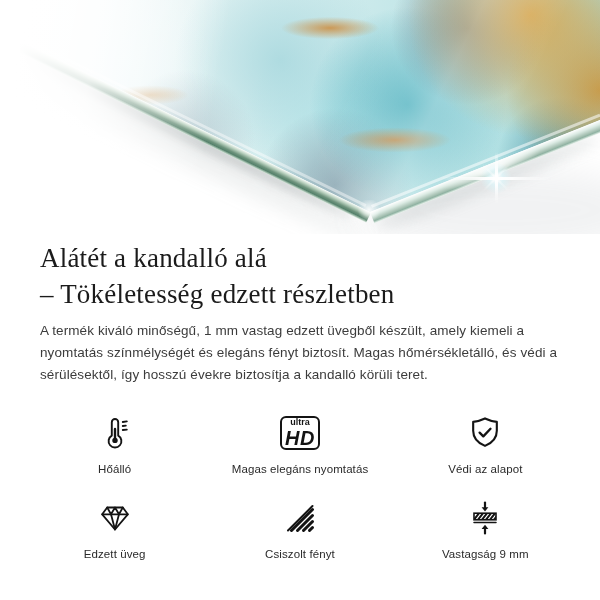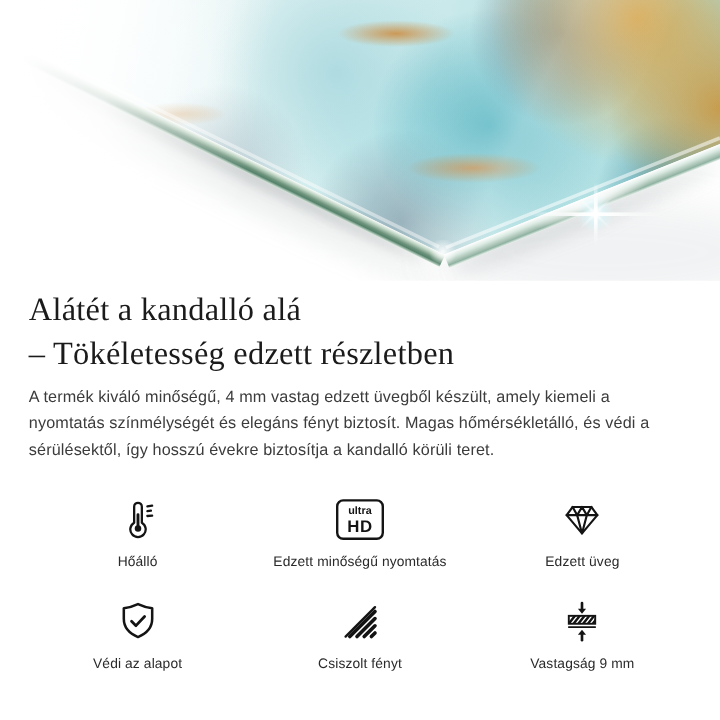--- a/index.html
+++ b/index.html
@@ -65,21 +65,21 @@
   .ray-v { left:-1px; top:-26px; width:2.5px; height:52px;
            background:linear-gradient(180deg, rgba(255,255,255,0), rgba(255,255,255,0.9) 35%, #fff 50%, rgba(255,255,255,0.9) 65%, rgba(255,255,255,0)); }
   .ray-d1, .ray-d2 { left:-20px; top:-0.8px; width:40px; height:1.6px; opacity:0.55;
            background:linear-gradient(90deg, rgba(255,255,255,0), #fff 50%, rgba(255,255,255,0)); }
   .ray-d1 { transform:rotate(45deg); } .ray-d2 { transform:rotate(-45deg); }
 
   .mist { position:absolute; left:0; top:0; width:300px; height:234px; z-index:8; pointer-events:none;
     background:linear-gradient(100deg, #ffffff 8%, rgba(255,255,255,0.85) 30%, rgba(255,255,255,0) 68%); }
 
   
-  .content { padding:6px 40px 0 24px; }
+  .content { padding:6px 40px 0 40px; }
   .title {
     font-family:"Liberation Serif","DejaVu Serif",serif;
     font-weight:400; color:#1b1b1b; font-size:27px; line-height:36px; letter-spacing:0.2px;
   }
   .title span { display:block; }
   .desc {
     margin-top:8px; color:#3c3c3c; font-size:13.5px; line-height:22px; max-width:528px; letter-spacing:0.1px;
   }
 
   
@@ -90,21 +90,21 @@
   .feature { display:flex; flex-direction:column; align-items:center; }
   .icon-box { height:42px; display:flex; align-items:center; justify-content:center; }
   .feature-label { margin-top:9px; font-size:11.5px; color:#2a2a2a; letter-spacing:0.1px; text-align:right; }
 
   .hd-box {
     width:40px; height:34px; border:2.5px solid #141414; border-radius:6px;
     display:flex; flex-direction:column; align-items:center; justify-content:center;
     color:#141414; line-height:1;
   }
   .hd-box .t { font-size:9px;  font-weight:700; margin-bottom:1px; }
-  .hd-box .b { font-size:14px; font-weight:800; letter-spacing:0.5px; }
+  .hd-box .b { font-size:20px; font-weight:800; letter-spacing:0.5px;font-style:italic; }
 
   svg.icn { display:block; }
 </style>
 </head>
 <body>
 
 <div class="page">
 
   <section class="hero">
     <div class="sh sh1"></div>
@@ -130,21 +130,21 @@
     </div>
 
     <div class="mist"></div>
   </section>
 
   <section class="content">
     <h1 class="title">
       <span>Alátét a kandalló alá</span>
       <span>– Tökéletesség edzett részletben</span>
     </h1>
-    <p class="desc">A termék kiváló minőségű, 4 mm vastag edzett üvegből készült, amely kiemeli a nyomtatás színmélységét és elegáns fényt biztosít. Magas hőmérsékletálló, és védi a sérülésektől, így hosszú évekre biztosítja a kandalló körüli teret.</p>
+    <p class="desc">A termék kiváló minőségű, 1 mm vastag edzett üvegből készült, amely kiemeli a nyomtatás színmélységét és elegáns fényt biztosít. Magas hőmérsékletálló, és védi a sérülésektől, így hosszú évekre biztosítja a kandalló körüli teret.</p>
   </section>
 
   <section class="features">
 
     <div class="feature">
       <div class="icon-box">
         <svg class="icn" width="36" height="36" viewBox="0 0 36 36" fill="none" stroke="#141414" stroke-width="1.9" stroke-linecap="round" stroke-linejoin="round">
           <path d="M14.8 20.6 V7.2 a3.2 3.2 0 0 1 6.4 0 V20.6 a6.4 6.4 0 1 1 -6.4 0 Z"></path>
           <line x1="18" y1="14" x2="18" y2="24" stroke-width="2.4"></line>
           <circle cx="18" cy="25.4" r="2.7" fill="#141414" stroke="none"></circle>
@@ -156,43 +156,43 @@
       <div class="feature-label">Hőálló</div>
     </div>
 
     <div class="feature">
       <div class="icon-box">
         <div class="hd-box">
           <span class="t">ultra</span>
           <span class="b">HD</span>
         </div>
       </div>
-      <div class="feature-label">Edzett minőségű nyomtatás</div>
+      <div class="feature-label">Magas elegáns nyomtatás</div>
+    </div>
+
+    <div class="feature">
+      <div class="icon-box">
+        <svg class="icn" width="38" height="38" viewBox="0 0 36 36" fill="none" stroke="#141414" stroke-width="2" stroke-linecap="round" stroke-linejoin="round">
+          <path d="M18 4.2 c3.6 1.7 7.5 2.8 11.2 3.3 V15.8 c0 6.9 -4.4 11.6 -11.2 14.4 C11.2 27.4 6.8 22.7 6.8 15.8 V7.5 C10.5 7 14.4 5.9 18 4.2 Z"></path>
+          <path d="M12.9 17.7 l3.5 3.5 6.8 -7.2" stroke-width="2.2"></path>
+        </svg>
+      </div>
+      <div class="feature-label">Védi az alapot</div>
     </div>
 
     <div class="feature">
       <div class="icon-box">
         <svg class="icn" width="38" height="36" viewBox="0 0 36 36" fill="none" stroke="#141414" stroke-width="1.8" stroke-linecap="round" stroke-linejoin="round">
           <path d="M10.2 7.5 h15.6 l5 6.8 L18 29.5 L5.2 14.3 Z"></path>
           <line x1="5.2" y1="14.3" x2="30.8" y2="14.3"></line>
           <path d="M10.2 7.5 L14 14.3 L18 7.5 L22 14.3 L25.8 7.5"></path>
           <path d="M14 14.3 L18 29.5 L22 14.3"></path>
         </svg>
       </div>
       <div class="feature-label">Edzett üveg</div>
-    </div>
-
-    <div class="feature">
-      <div class="icon-box">
-        <svg class="icn" width="38" height="38" viewBox="0 0 36 36" fill="none" stroke="#141414" stroke-width="2" stroke-linecap="round" stroke-linejoin="round">
-          <path d="M18 4.2 c3.6 1.7 7.5 2.8 11.2 3.3 V15.8 c0 6.9 -4.4 11.6 -11.2 14.4 C11.2 27.4 6.8 22.7 6.8 15.8 V7.5 C10.5 7 14.4 5.9 18 4.2 Z"></path>
-          <path d="M12.9 17.7 l3.5 3.5 6.8 -7.2" stroke-width="2.2"></path>
-        </svg>
-      </div>
-      <div class="feature-label">Védi az alapot</div>
     </div>
 
     <div class="feature">
       <div class="icon-box">
         <svg class="icn" width="36" height="36" viewBox="0 0 36 36" fill="none" stroke="#141414" stroke-linecap="round">
           <line x1="6" y1="30.5" x2="30.5" y2="6" stroke-width="2"></line>
           <line x1="9.5" y1="30.5" x2="30.5" y2="9.5" stroke-width="3"></line>
           <line x1="15.5" y1="30.5" x2="30.5" y2="15.5" stroke-width="3"></line>
           <line x1="21.5" y1="30.5" x2="30.5" y2="21.5" stroke-width="3"></line>
           <line x1="27.5" y1="30.5" x2="30.5" y2="27.5" stroke-width="3"></line>

